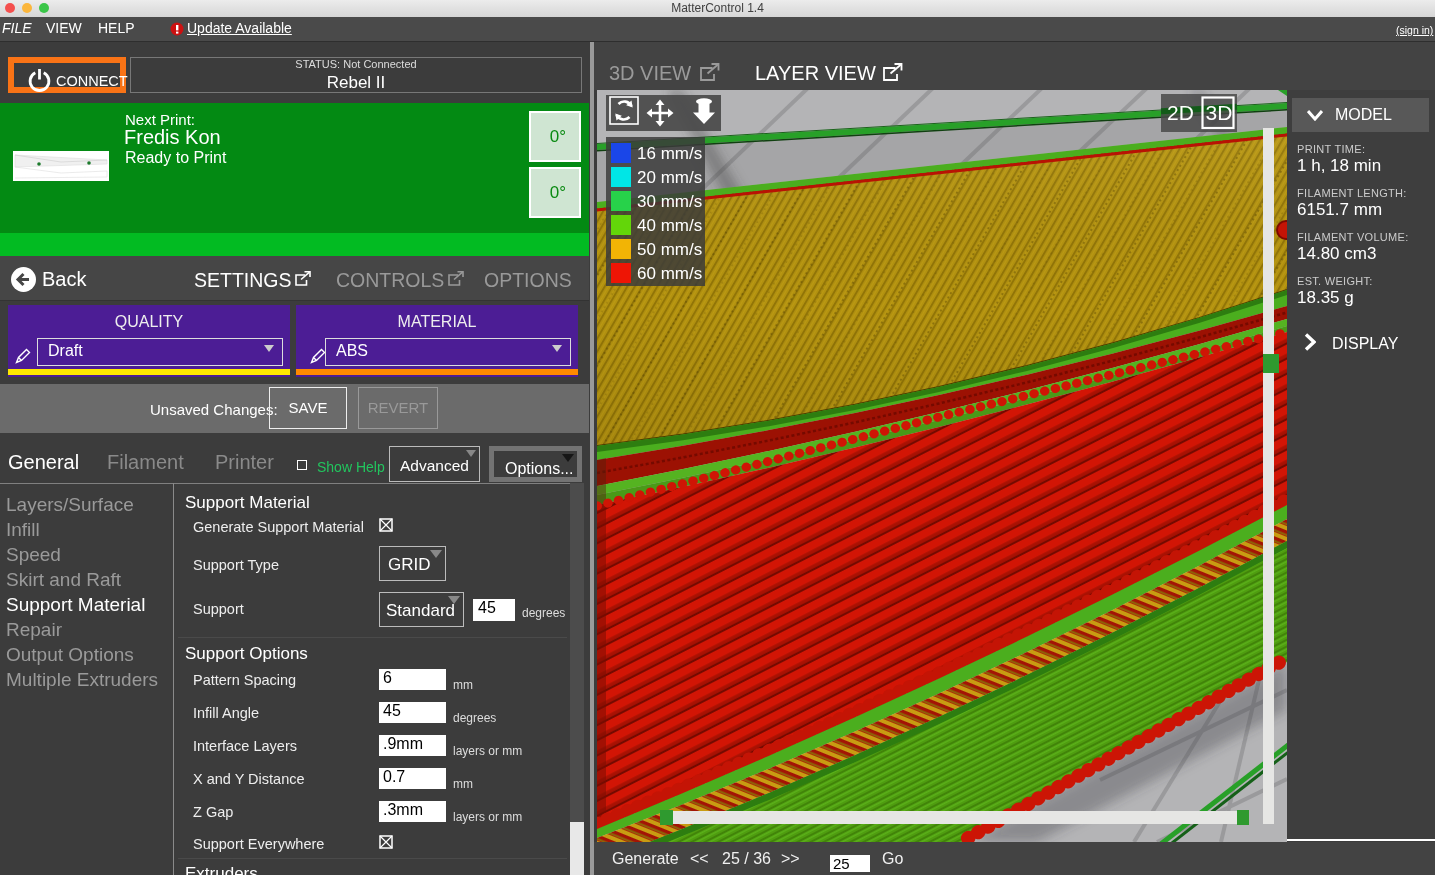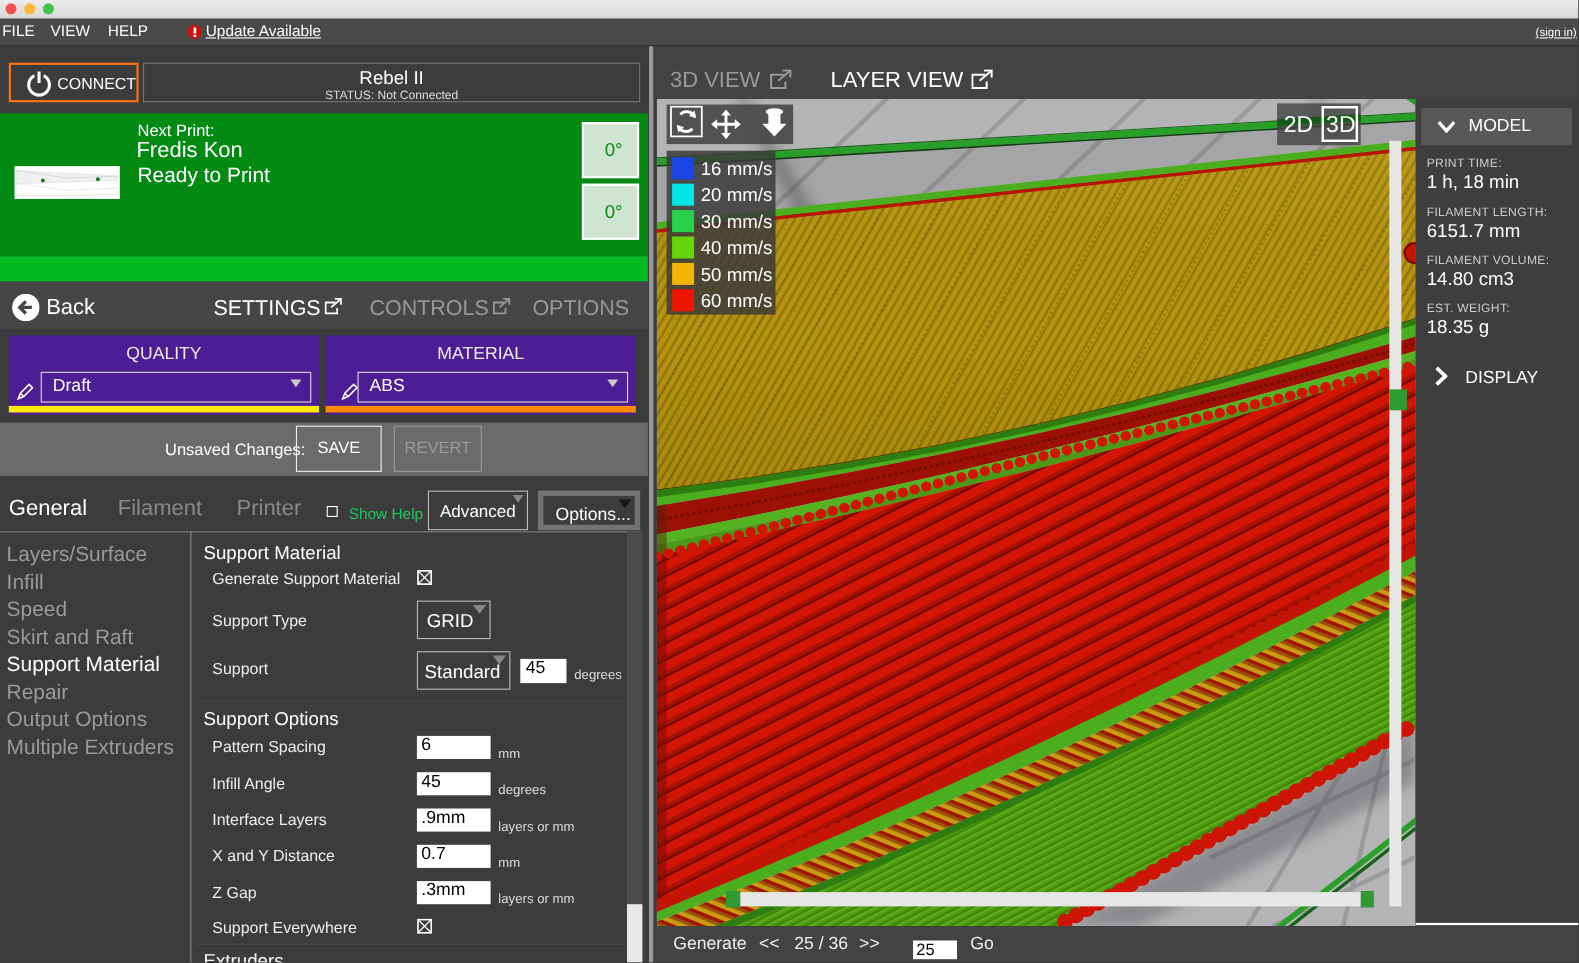--- a/index.html
+++ b/index.html
@@ -7,21 +7,21 @@
   body { font-family:"Liberation Sans", sans-serif; background:#3c3c3c; position:relative; }
   .abs { position:absolute; }
   
   #titlebar { left:0; top:0; width:1435px; height:17px; background:linear-gradient(#ececec,#d6d6d6); }
   .light { width:10px; height:10px; border-radius:50%; top:3px; }
   #titlebar .t { top:1px; width:100%; text-align:center; font-size:12px; color:#404040; }
   
   #menubar { left:0; top:17px; width:1435px; height:25px; background:#4a4a4a; border-bottom:1px solid #2e2e2e; color:#fff; font-size:14px; }
   #menubar span.m { position:absolute; top:3px; }
   
-  #connectbtn { left:8px; top:57px; width:118px; height:36px; border:2px solid #f97316; color:#fff; font-size:15px; }
+  #connectbtn { left:8px; top:57px; width:118px; height:36px; border:6px solid #f97316; color:#fff; font-size:15px; }
   #printerbox { left:130px; top:57px; width:452px; height:36px; border:1px solid #777; color:#fff; text-align:center; }
   
   #greenpanel { left:0; top:103px; width:589px; height:130px; background:#038a13; color:#fff; }
   #greenstrip { left:0; top:233px; width:589px; height:23px; background:#02bb22; }
   .tempbox { left:529px; width:52px; height:51px; background:#cfe5d2; border:2px solid #fff; color:#0a8a12; font-size:17px; text-align:right; }
   .tempbox span { margin:14px 13px 0 0 !important; }
   
   #backbar { left:0; top:256px; width:589px; height:45px; background:#464646; color:#fff; border-bottom:1.5px solid #333; }
   
   .qmbox { top:305px; height:72px; background:#4c1d95; color:#eee; }
@@ -48,48 +48,49 @@
   #bottombar { left:594px; top:842px; width:841px; height:33px; background:#434343; color:#f0f0f0; font-size:16px; }
   .mlabel { position:absolute; left:10px; font-size:11px; color:#ccc; letter-spacing:0.3px; }
   .mval { position:absolute; left:10px; font-size:17px; color:#fff; }
 </style>
 </head>
 <body>
 <div id="titlebar" class="abs">
   <div class="abs light" style="left:4.5px; background:#f4504e;"></div>
   <div class="abs light" style="left:22px; background:#fbb63c;"></div>
   <div class="abs light" style="left:39px; background:#3bc649;"></div>
+  <div class="abs t">MatterControl 1.4</div>
 </div>
 <div id="menubar" class="abs">
-  <span class="m" style="left:2px;">FILE</span>
+  <span class="m" style="left:2px;font-style:italic;">FILE</span>
   <span class="m" style="left:46px;">VIEW</span>
   <span class="m" style="left:98px;">HELP</span>
   <span class="m" style="left:170px; top:4px;"><svg width="14" height="14" viewBox="0 0 14 14" style="vertical-align:-2px;">
         <circle cx="7" cy="7" r="6.5" fill="#cc1111"></circle>
         <rect x="6" y="3" width="2.4" height="5.4" fill="#fff"></rect>
         <rect x="6" y="9.6" width="2.4" height="2" fill="#fff"></rect>
       </svg></span>
   <span class="m" style="left:187px; text-decoration:underline;">Update Available</span>
   <span class="m" style="left:1396px; top:7px; font-size:10.5px; text-decoration:underline;">(sign in)</span>
 </div>
 <div id="connectbtn" class="abs">
   <svg class="abs" style="left:13px; top:5px;" width="25" height="25" viewBox="0 0 25 25">
       <path d="M8.3 4.7 A9.4 9.4 0 1 0 16.7 4.7" fill="none" stroke="#fff" stroke-width="2.8"></path>
       <line x1="12.5" y1="1" x2="12.5" y2="11.5" stroke="#fff" stroke-width="2.8"></line>
     </svg>
   <span class="abs" style="left:42px; top:10px; font-size:14.5px;">CONNECT</span>
 </div>
 <div id="printerbox" class="abs">
+  <div style="font-size:11px; color:#ddd;">STATUS: Not Connected</div>
   <div style="font-size:17px; margin-top:3px;">Rebel II</div>
-  <div style="font-size:11px; color:#ddd;">STATUS: Not Connected</div>
 </div>
 <div id="greenpanel" class="abs">
   <div class="abs" style="left:125px; top:8px; font-size:15px;">Next Print:</div>
   <div class="abs" style="left:124px; top:23px; font-size:20px;">Fredis Kon</div>
-  <div class="abs" style="left:125px; top:46px; font-size:19px;">Ready to Print</div>
+  <div class="abs" style="left:125px; top:46px; font-size:16px;">Ready to Print</div>
   <svg class="abs" style="left:13px; top:48px;" width="96" height="30" viewBox="0 0 96 30">
     <rect x="0" y="0" width="96" height="30" fill="#fff"></rect>
     <polygon points="2,4 94,9 94,13 2,16" fill="#f0f0f0" stroke="#ddd" stroke-width="0.6"></polygon>
     <polyline points="2,4 48,11 94,9" fill="none" stroke="#ccc" stroke-width="0.6"></polyline>
     <polyline points="2,16 48,22 94,20 94,26 2,27" fill="none" stroke="#e3e3e3" stroke-width="0.7"></polyline>
     <circle cx="26" cy="13" r="1.8" fill="#1c7a2c"></circle>
     <circle cx="76" cy="12" r="1.8" fill="#1c7a2c"></circle>
   </svg>
   <div class="abs tempbox" style="top:8px;"><span style="margin:14px 8px 0 0; display:inline-block;">0°</span></div>
   <div class="abs tempbox" style="top:64px;"><span style="margin:14px 8px 0 0; display:inline-block;">0°</span></div>

